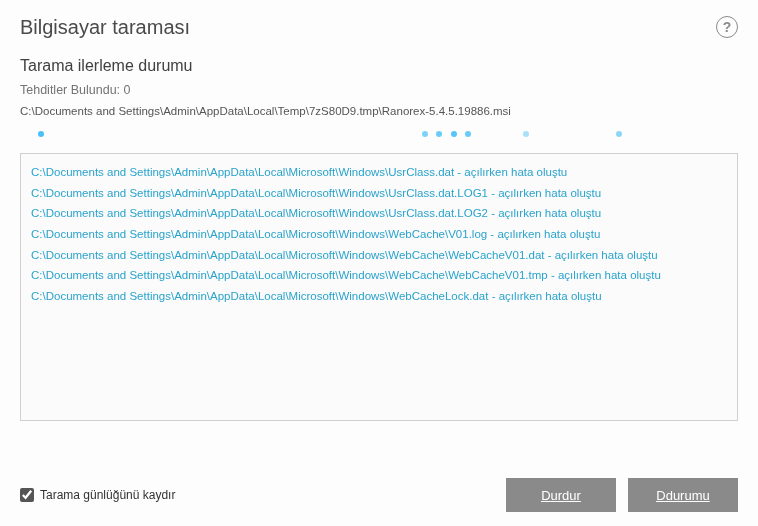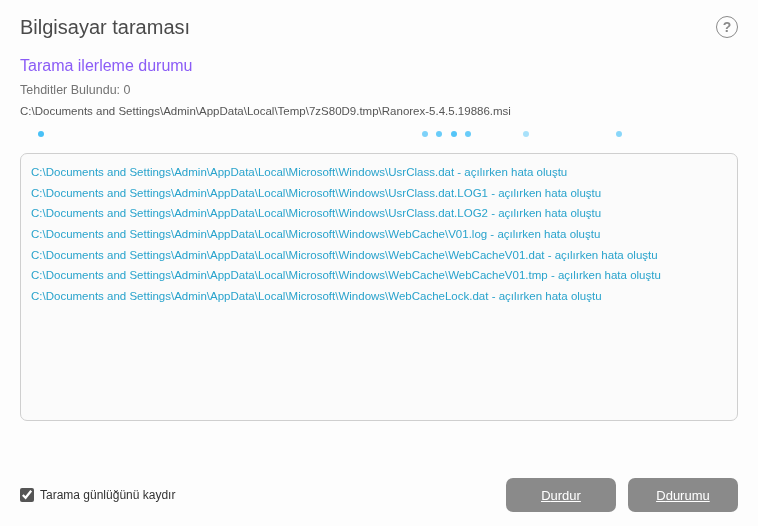--- a/index.html
+++ b/index.html
@@ -1,22 +1,22 @@
 <!DOCTYPE html>
 <html><head>
 <meta charset="utf-8">
 <style>
-  * { box-sizing: border-box; margin: 0; padding: 0; border-radius: 7px; }
+  * { box-sizing: border-box; margin: 0; padding: 0; }
   html, body { width: 758px; height: 526px; font-family: "Segoe UI", Arial, sans-serif; background: #fdfdfd; color: #333; overflow: hidden; }
   .window { width: 758px; height: 526px; position: relative; background: #fdfdfd; }
   .header { padding: 16px 20px 10px 20px; display: flex; justify-content: space-between; align-items: flex-start; }
   .header-title { font-size: 20px; font-weight: 400; color: #4a4a4a; }
   .help-icon { width: 22px; height: 22px; border: 1.5px solid #8a8a8a; border-radius: 50%; display: flex; align-items: center; justify-content: center; font-size: 14px; font-weight: bold; color: #8a8a8a; cursor: pointer; user-select: none; }
   .content { padding: 8px 20px 0 20px; }
-  .subtitle { font-size: 16px; color: #8b5cf6; margin-bottom: 8px; }
+  .subtitle { font-size: 16px; color: #404040; margin-bottom: 8px; }
   .threats { font-size: 12.5px; color: #737373; margin-bottom: 8px; }
   .current-file { font-size: 11.5px; color: #555; margin-bottom: 12px; white-space: nowrap; overflow: hidden; text-overflow: ellipsis; }
   .progress-bar { position: relative; height: 10px; width: 100%; margin-bottom: 14px; }
   .progress-track { position: absolute; left: 0; right: 0; top: 4px; height: 2px; background: transparent; }
   .dot { position: absolute; width: 6px; height: 6px; border-radius: 50%; background: #29b6f6; top: 2px; opacity: 0.5; }
   .dot.a { left: 2.5%; opacity: 0.85; }
   .dot.b { left: 56%; opacity: 0.6; }
   .dot.c { left: 58%; opacity: 0.7; }
   .dot.d { left: 60%; opacity: 0.8; }
   .dot.e { left: 62%; opacity: 0.7; }

